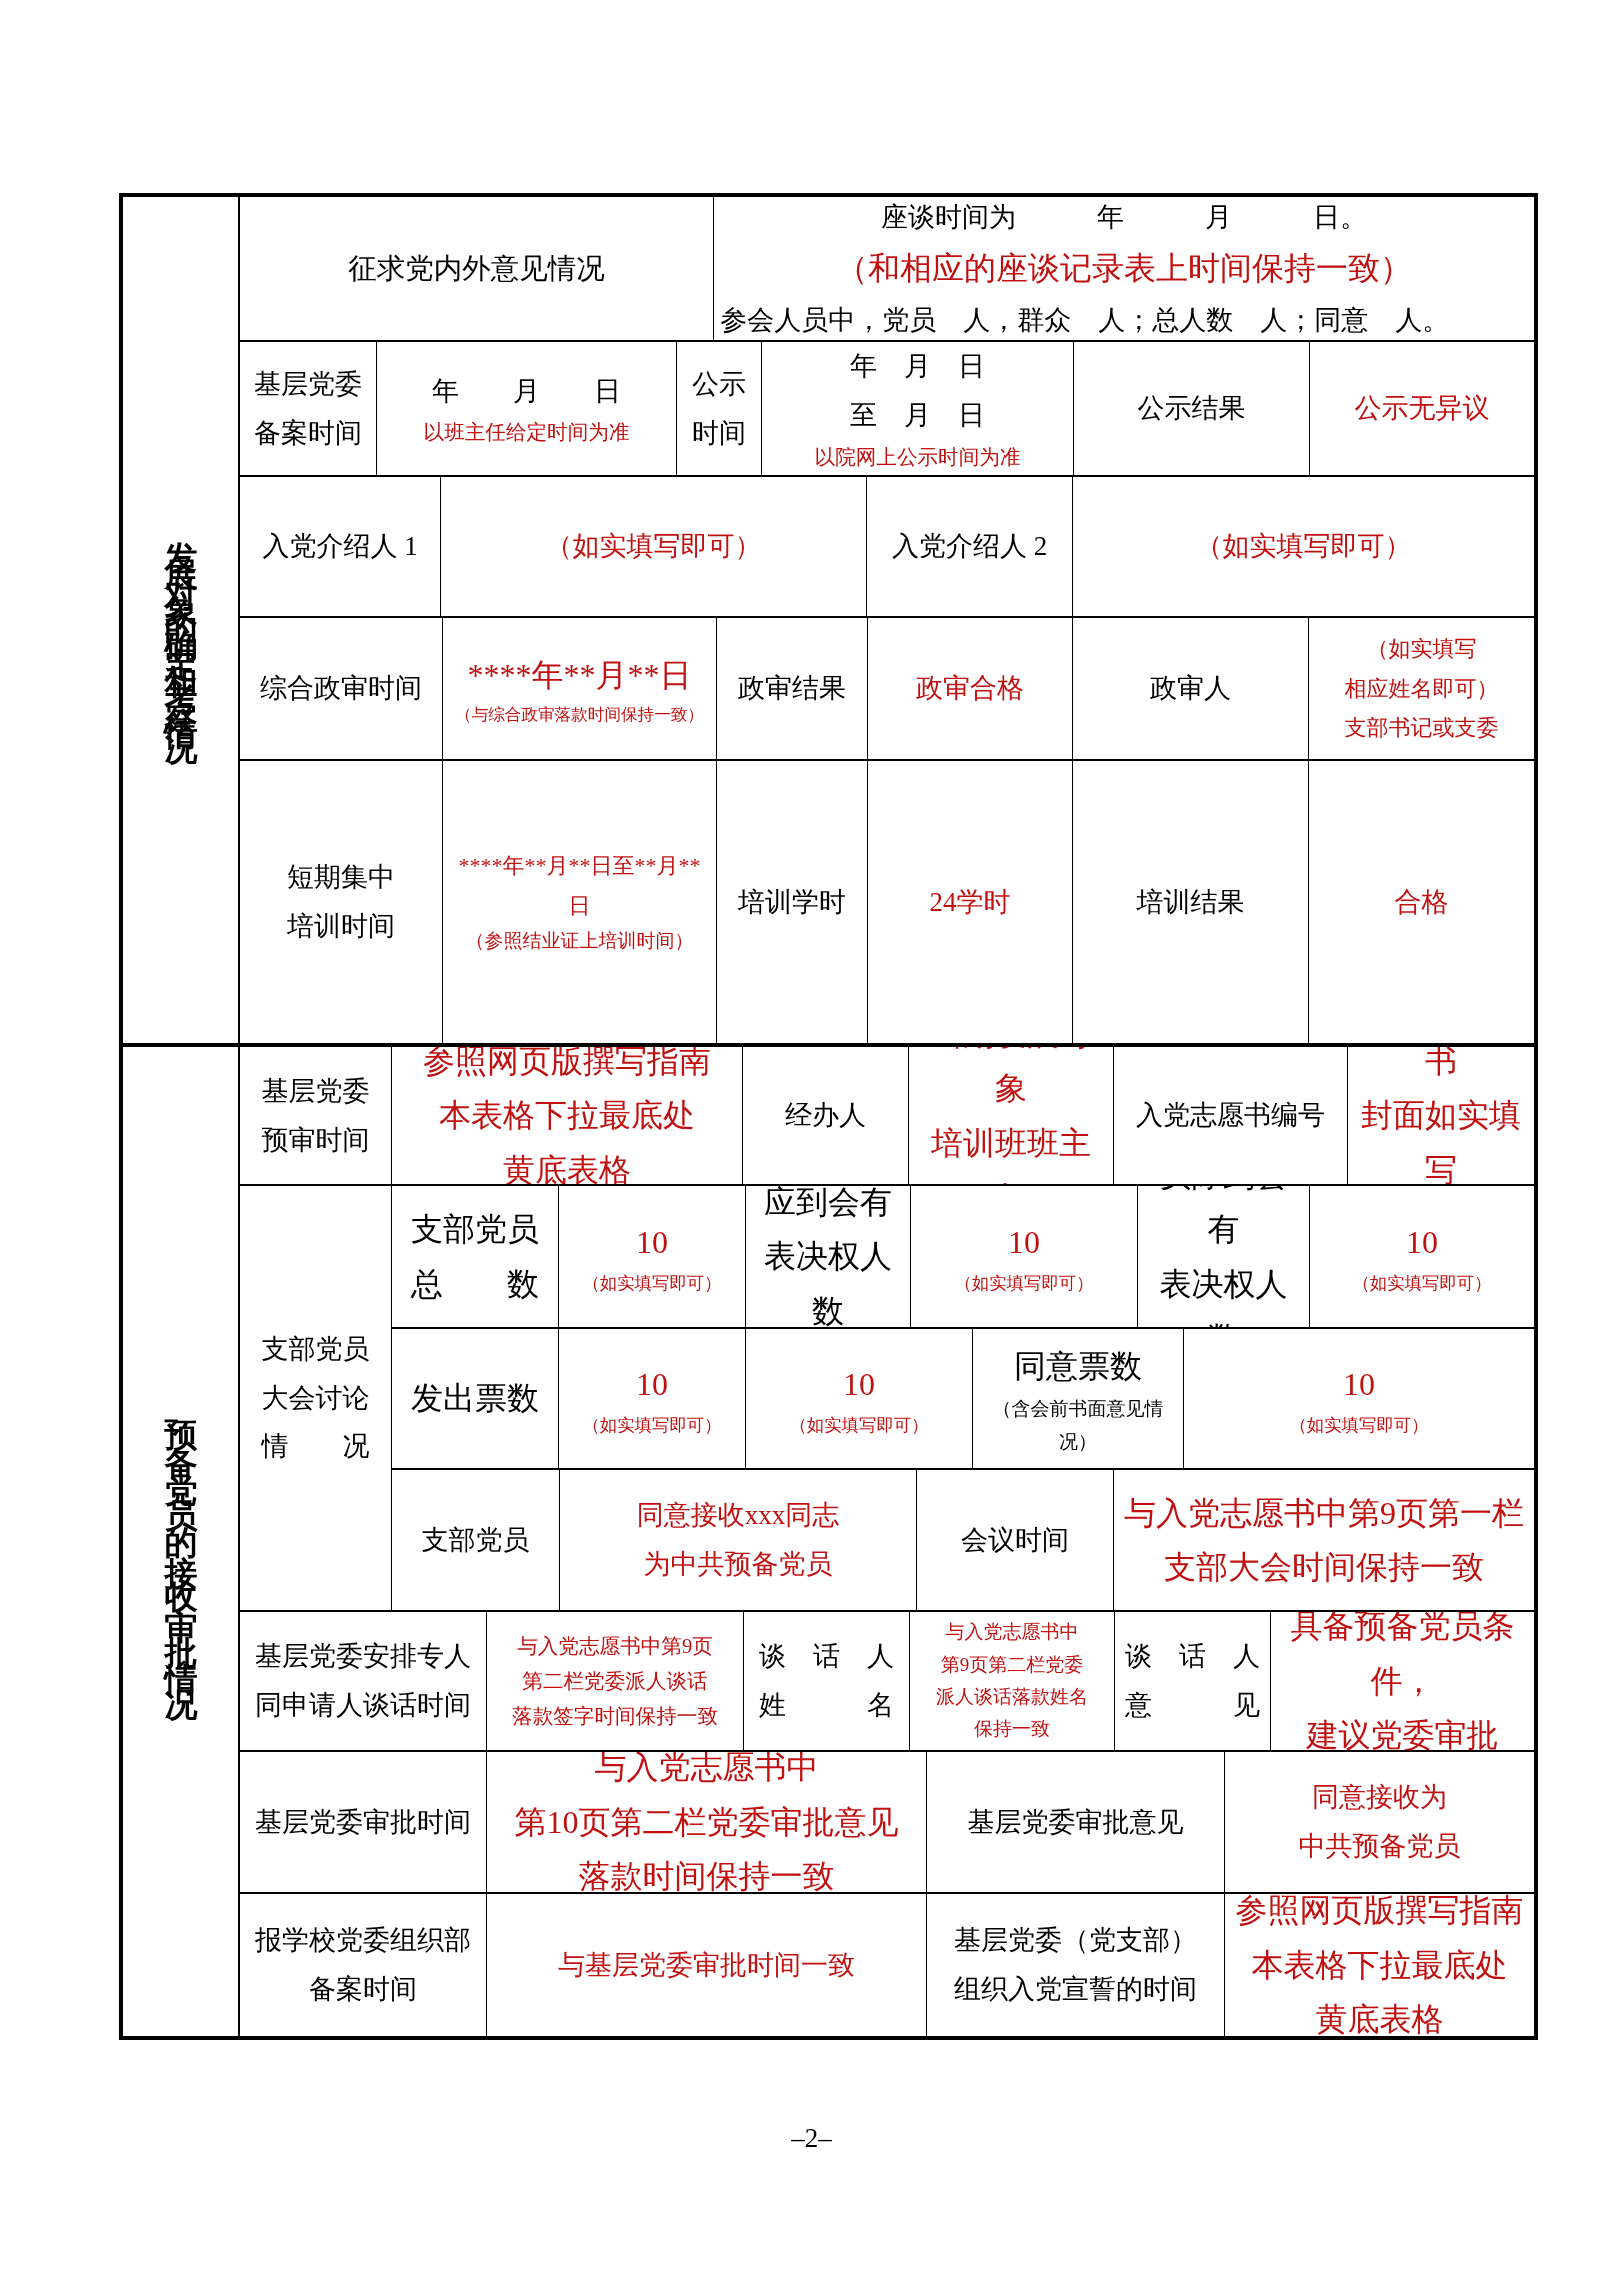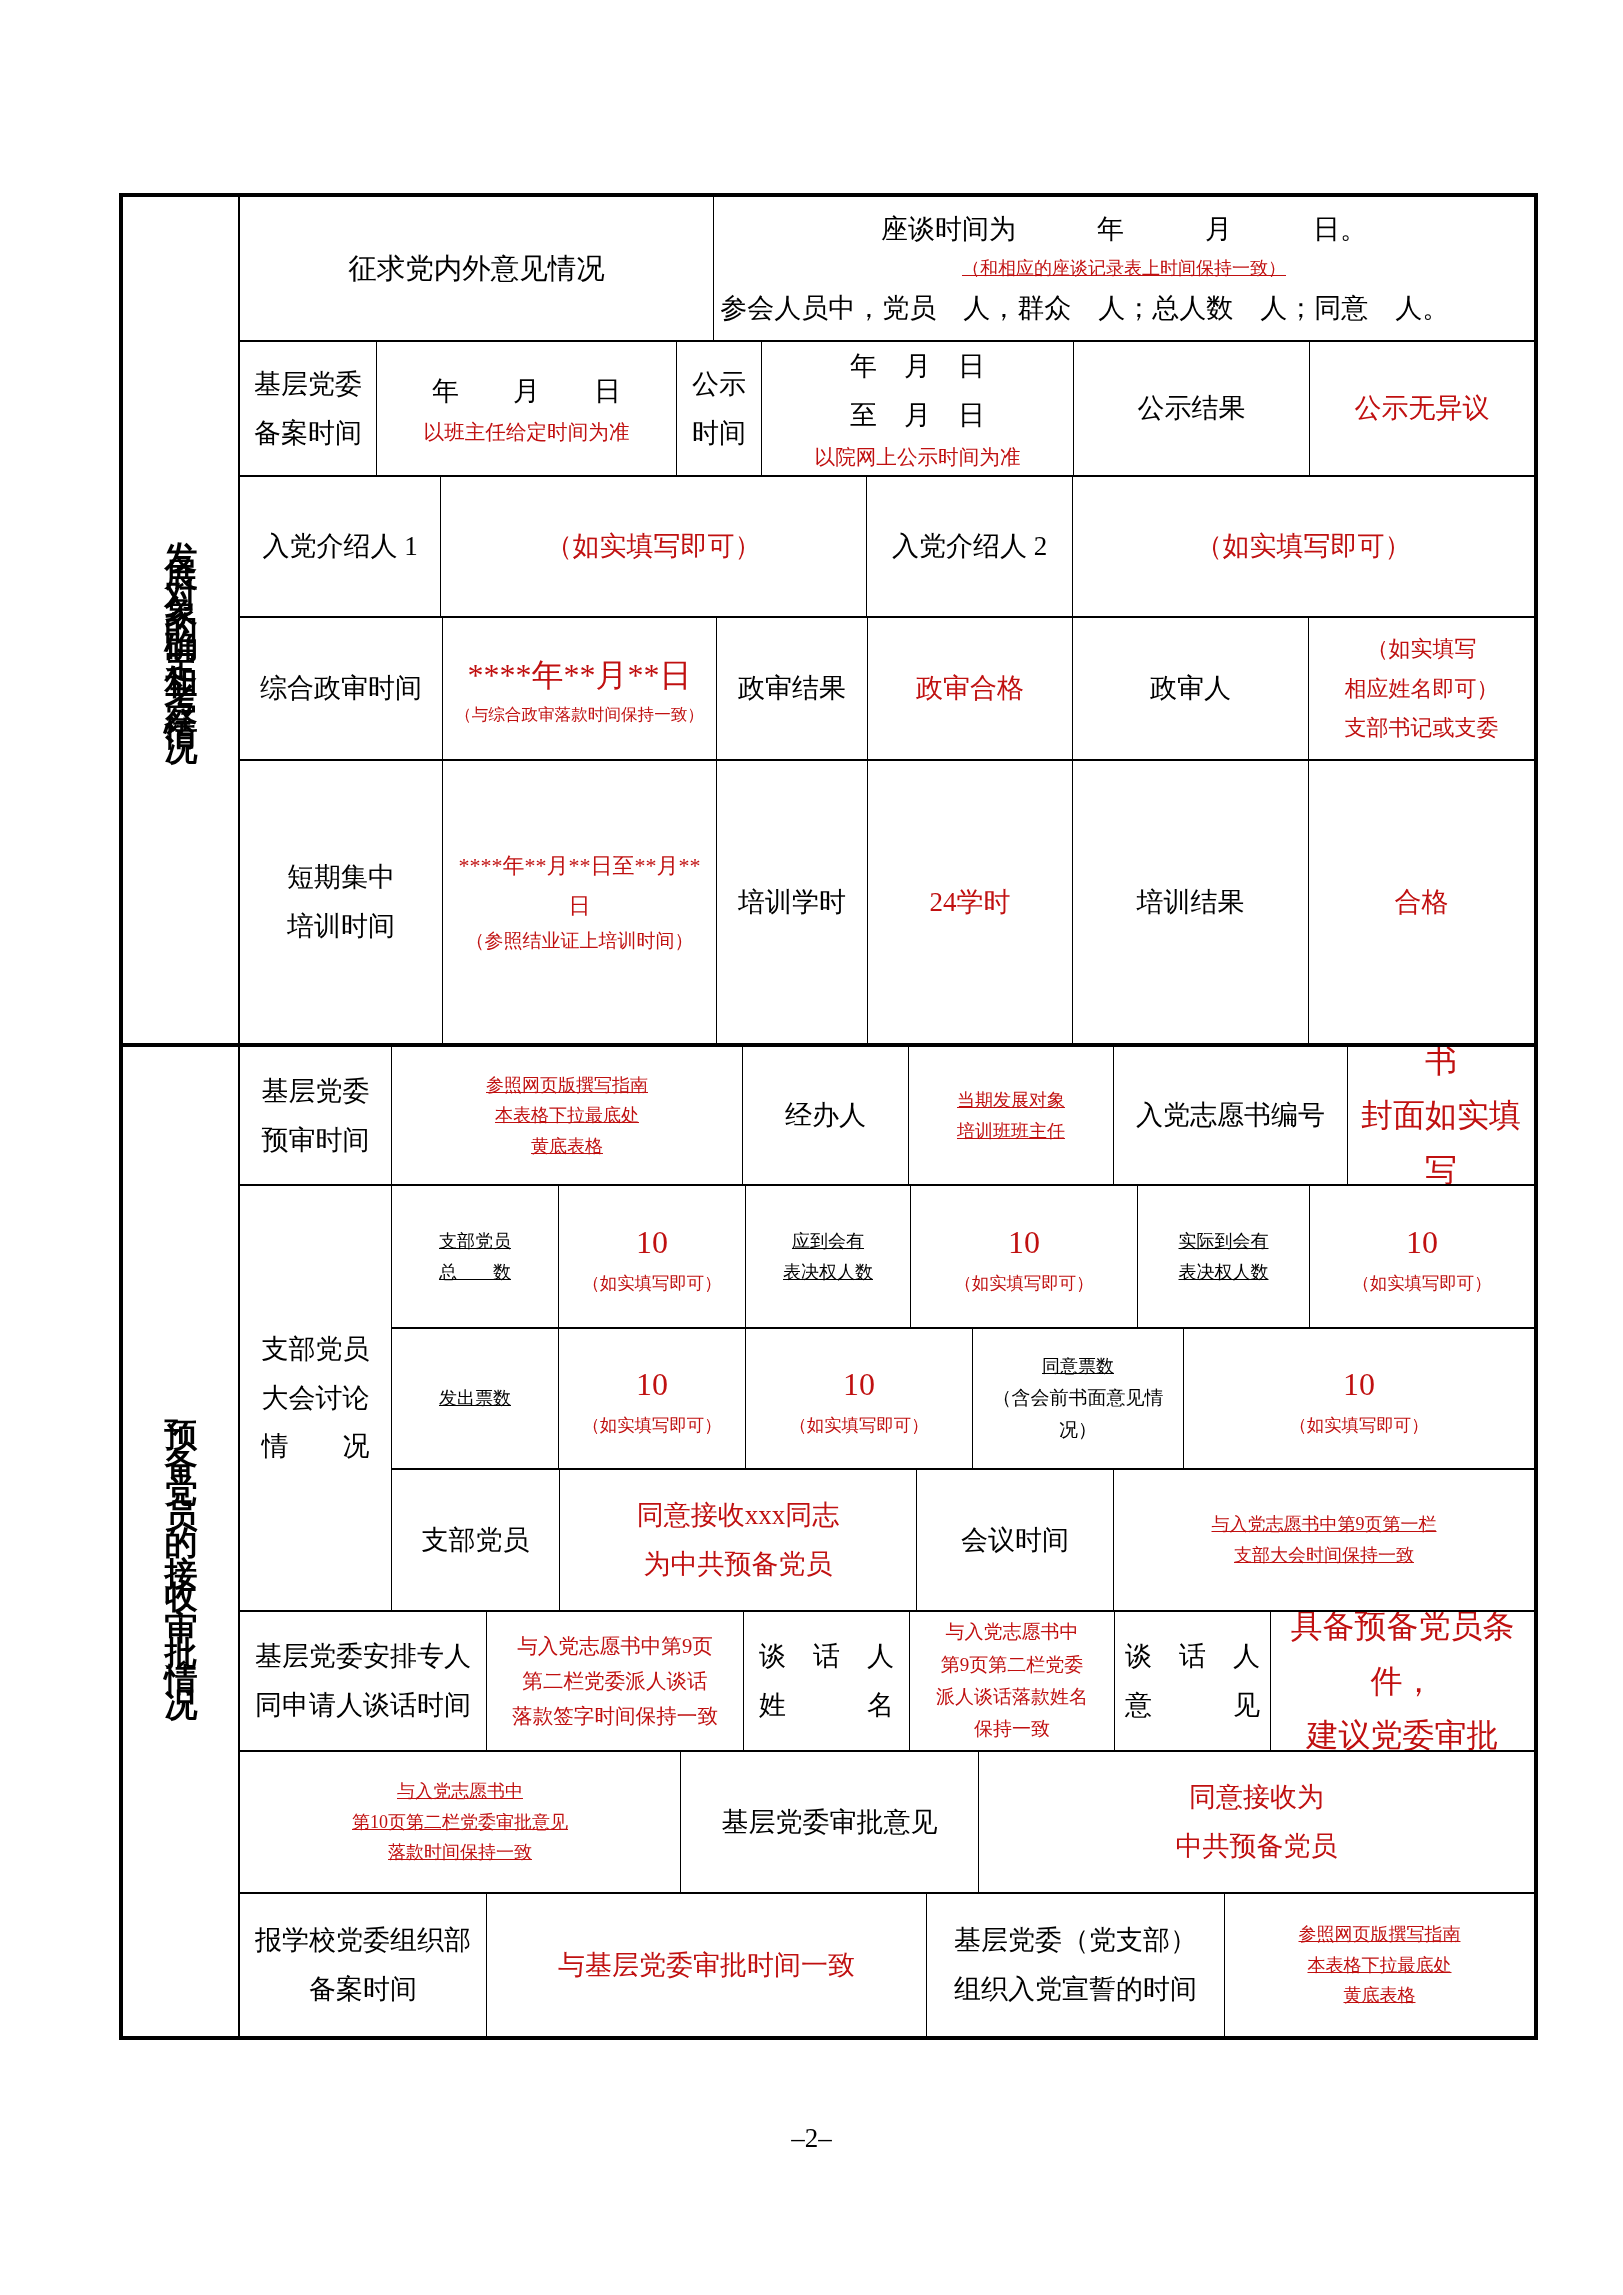--- a/index.html
+++ b/index.html
@@ -30,21 +30,21 @@
     padding:3.2px 6.3px;min-width:0;overflow:hidden;
   }
   .cell + .cell{border-left:1.6px solid #000;}
   .subrows{flex:1 1 auto;display:flex;flex-direction:column;border-left:1.6px solid #000;min-width:0;}
   .subrows .row + .row{border-top:2.4px solid #000;}
   .ln{white-space:pre-line;}
   .black{color:#000;}
   .red{color:#c01010;}
   .f36{font-size:28.5px;line-height:1.8;}
   .f34{font-size:27px;line-height:1.8;}
-  .f32{font-size:18px;line-height:1.7;text-decoration:underline;}
+  .f32{font-size:32px;line-height:1.7;}
   .f30{font-size:32px;line-height:1.7;}
   .f28{font-size:22px;line-height:1.8;}
   .f26{font-size:20.6px;line-height:1.7;}
   .f24{font-size:19px;line-height:1.7;}
   .f22{font-size:17.4px;line-height:1.6;}
   .f21{font-size:16.6px;line-height:1.6;}
   .full{align-self:stretch;text-align:left;}
   .footer{
     position:absolute;left:0;right:0;top:2123px;text-align:center;
     font-size:27px;color:#000;
@@ -298,20 +298,23 @@
           <div class="ln black f34">谈　话　人
 意　　　见</div>
         </div>
         <div class="cell" style="flex:1 1 auto">
           <div class="ln red f30">具备预备党员条件，
 建议党委审批</div>
         </div>
       </div>
 
       <div class="row" style="flex:0 0 142px">
+        <div class="cell" style="flex:0 0 246px">
+          <div class="ln black f34">基层党委审批时间</div>
+        </div>
         <div class="cell" style="flex:0 0 440px">
           <div class="ln red f32">与入党志愿书中
 第10页第二栏党委审批意见
 落款时间保持一致</div>
         </div>
         <div class="cell" style="flex:0 0 298px">
           <div class="ln black f34">基层党委审批意见</div>
         </div>
         <div class="cell" style="flex:1 1 auto">
           <div class="ln red f34">同意接收为

